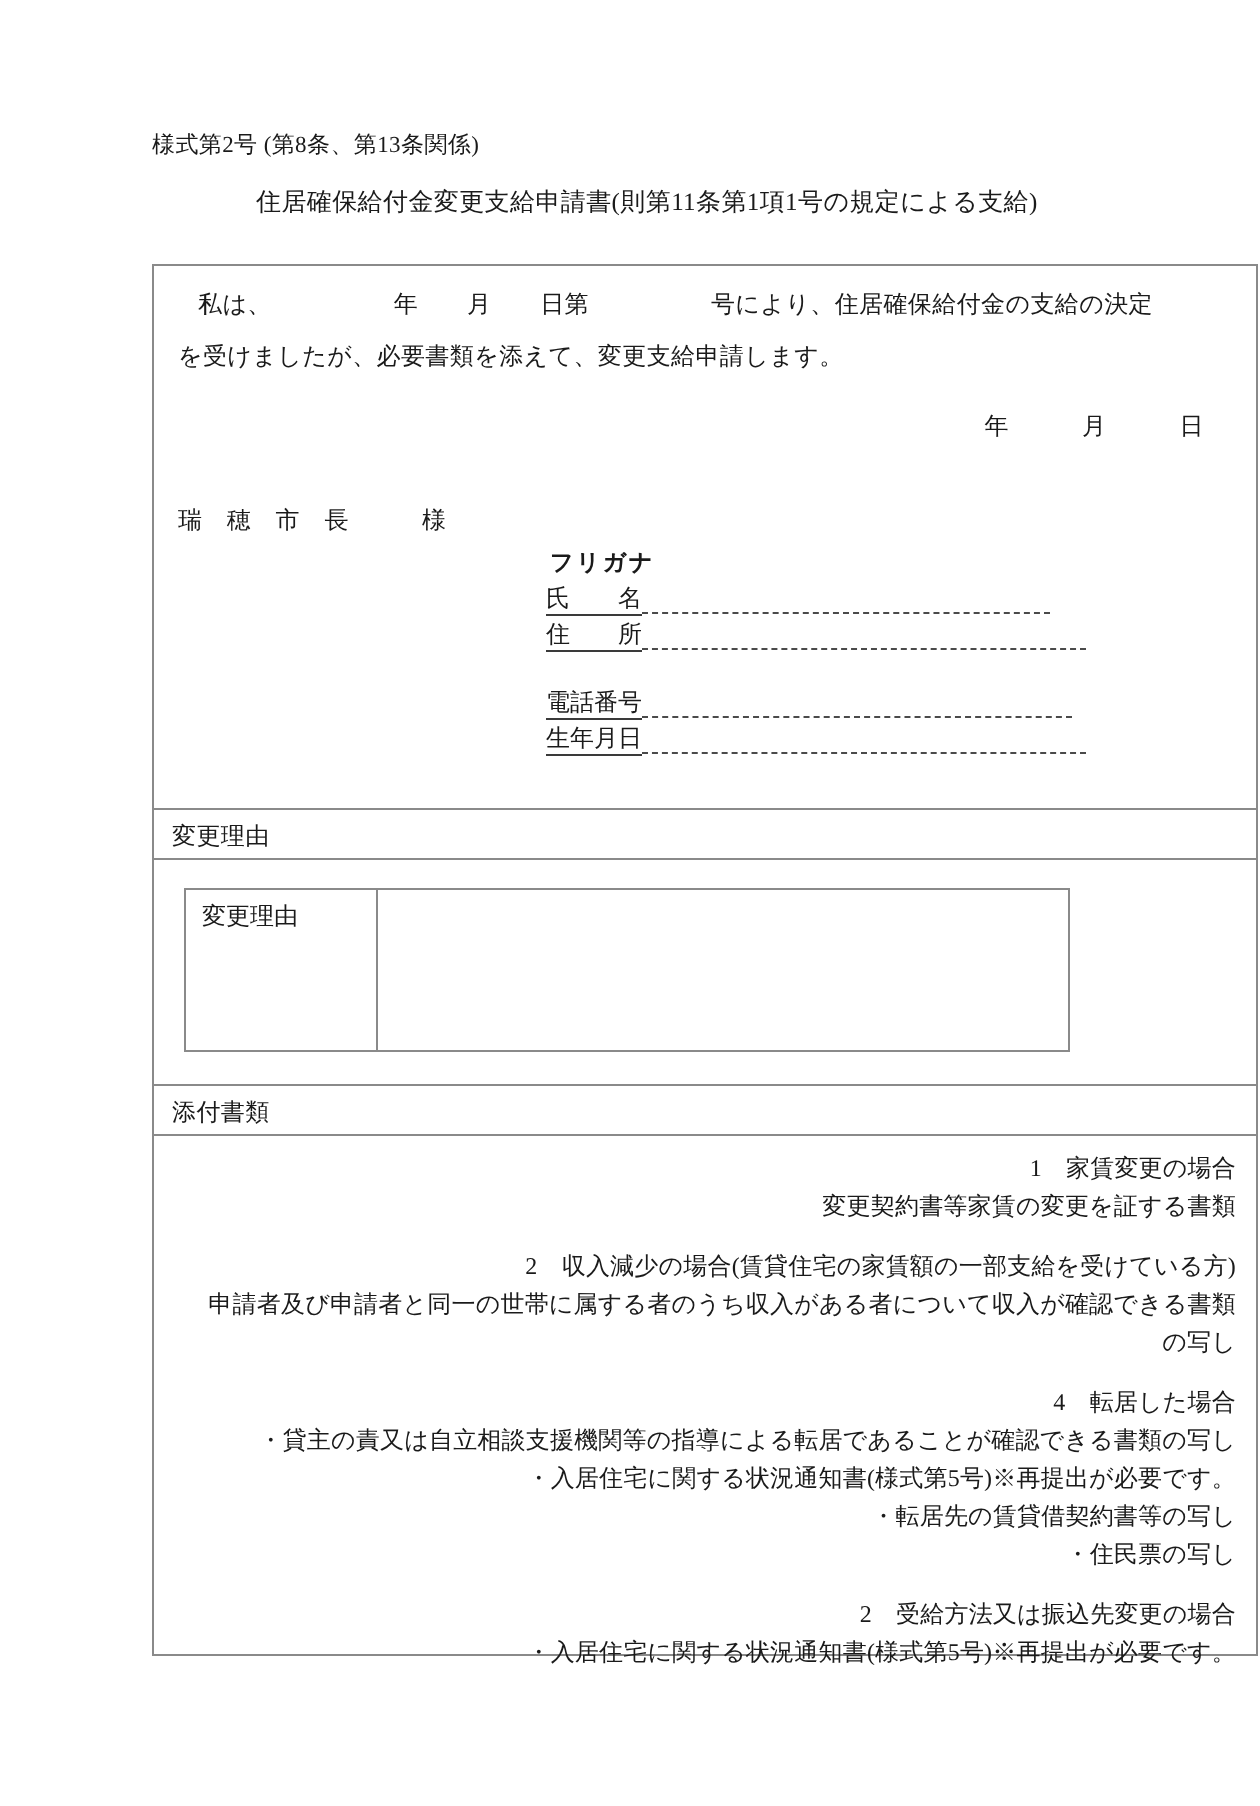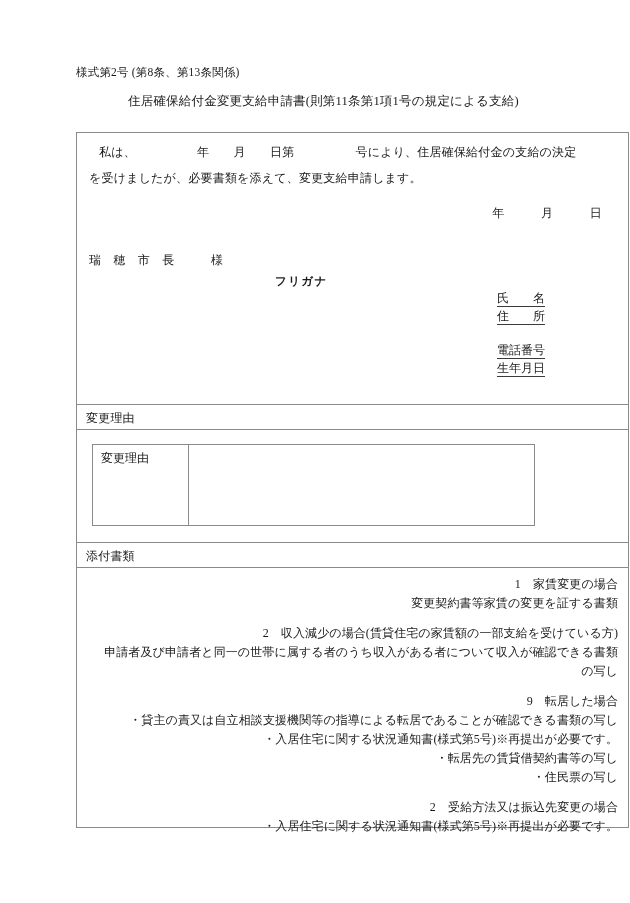--- a/index.html
+++ b/index.html
@@ -107,21 +107,20 @@
     letter-spacing: 1.4px;
     margin: 0 0 2px 2px;
     white-space: pre;
     font-weight: bold;
   }
   .fld {
     display: flex;
     align-items: flex-end;
     height: 17px;
     margin-bottom: 1px;
-    flex-direction: column;
   }
   .fld .lab {
     font-size: 12px;
     white-space: pre;
     flex: 0 0 auto;
     border-bottom: 1px solid #3a3a3a;
     padding-bottom: 1px;
     line-height: 14px;
   }
   .fld .rule {
@@ -283,21 +282,21 @@
     <div class="attach-body">
         <div class="att-item">
           <div class="att-head">1　家賃変更の場合</div>
           <div class="att-line indent-para">変更契約書等家賃の変更を証する書類</div>
         </div>
         <div class="att-item">
           <div class="att-head">2　収入減少の場合(賃貸住宅の家賃額の一部支給を受けている方)</div>
           <div class="att-line wrap-para">申請者及び申請者と同一の世帯に属する者のうち収入がある者について収入が確認できる書類の写し</div>
         </div>
         <div class="att-item">
-          <div class="att-head">9　転居した場合</div>
+          <div class="att-head">4　転居した場合</div>
           <div class="att-line bullet">・貸主の責又は自立相談支援機関等の指導による転居であることが確認できる書類の写し</div>
           <div class="att-line bullet">・入居住宅に関する状況通知書(様式第5号)※再提出が必要です。</div>
           <div class="att-line bullet">・転居先の賃貸借契約書等の写し</div>
           <div class="att-line bullet">・住民票の写し</div>
         </div>
         <div class="att-item">
           <div class="att-head">2　受給方法又は振込先変更の場合</div>
           <div class="att-line bullet">・入居住宅に関する状況通知書(様式第5号)※再提出が必要です。</div>
         </div>
       </div>

